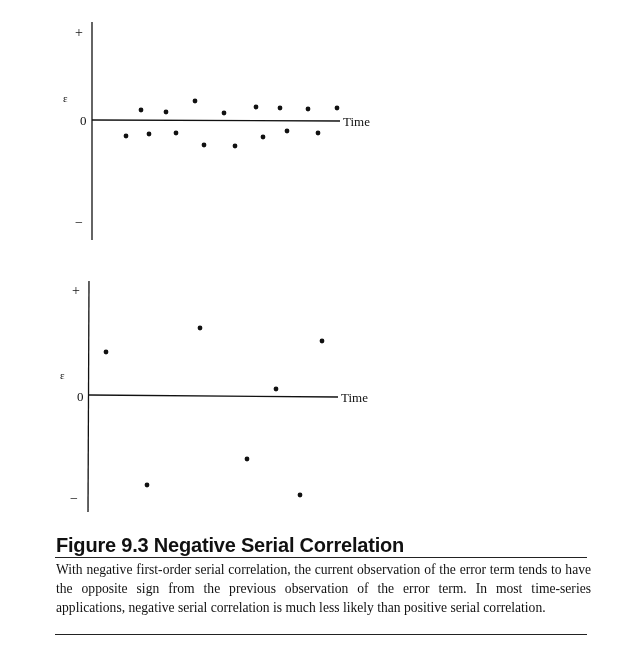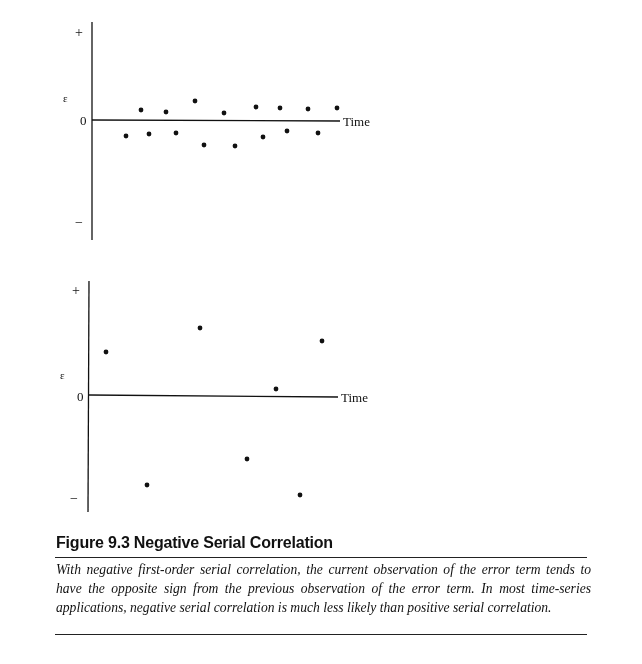--- a/index.html
+++ b/index.html
@@ -1,21 +1,21 @@
 <!DOCTYPE html>
 <html><head>
 <meta charset="utf-8">
 <style>
   html, body { margin: 0; padding: 0; background: #ffffff; }
   body { width: 642px; height: 664px; position: relative; overflow: hidden; font-family: "Liberation Serif", serif; color: #111; }
   .chart { position: absolute; left: 0; top: 0; }
   svg text { font-family: "Liberation Serif", serif; fill: #111; }
-  .fig-title { position: absolute; left: 56px; top: 534px; font-family: "Liberation Sans", sans-serif; font-weight: bold; font-size: 16px; letter-spacing: -0.2px; color: #111; }
+  .fig-title { position: absolute; left: 56px; top: 534px; font-family: "Liberation Sans", sans-serif; font-weight: bold; font-size: 20px; letter-spacing: -0.2px; color: #111; }
   .rule { position: absolute; height: 0; border-top: 1.6px solid #222; }
-  .caption { position: absolute; left: 56px; top: 560px; width: 535px; font-size: 13.6px; line-height: 19px; color: #111; text-align: justify; font-style: italic; }
+  .caption { position: absolute; left: 56px; top: 560px; width: 535px; font-size: 13.6px; line-height: 19px; color: #111; text-align: justify; }
 </style>
 </head>
 <body>
 
 <svg class="chart" width="642" height="530" viewBox="0 0 642 530">
 
   <g>
     <line x1="92" y1="22" x2="92" y2="240" stroke="#111" stroke-width="1.3"></line>
     <line x1="92" y1="120" x2="340" y2="121" stroke="#111" stroke-width="1.3"></line>
     <text x="75" y="37" font-size="14">+</text>

